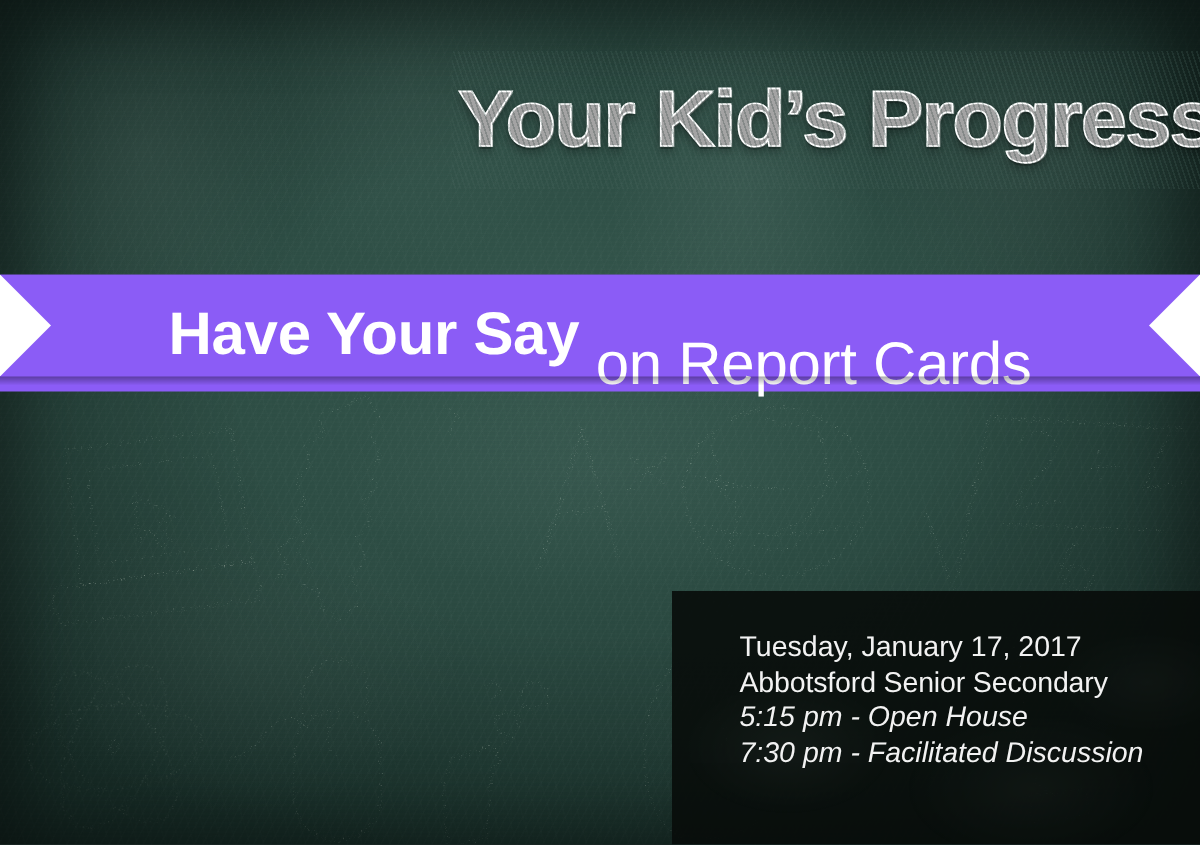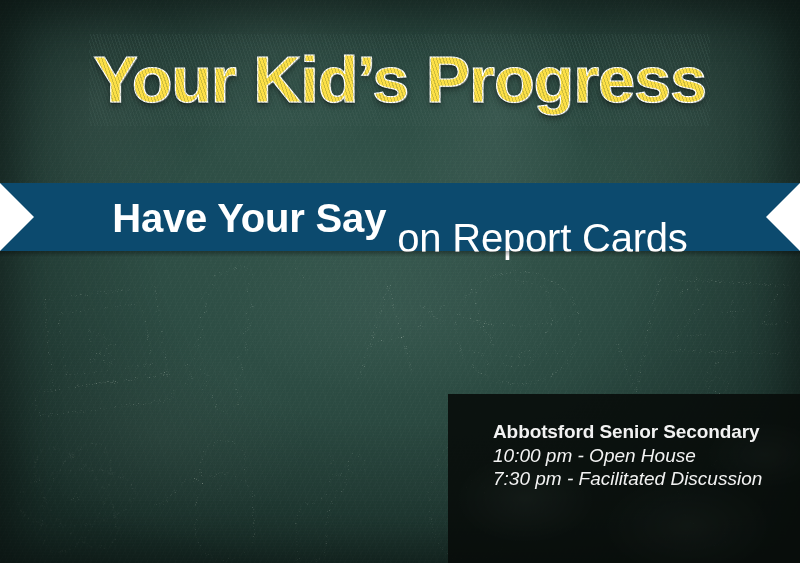--- a/index.html
+++ b/index.html
@@ -70,27 +70,27 @@
   }
   .ch-thin{stroke-width:2.1;}
   .ch-med{stroke-width:2.8;}
   .ch-fat{stroke-width:3.6;}
   .ch-fill{fill:#d8e2d4;stroke:none;opacity:.55;filter:url(#chalkrough);}
 
   
   .headline{
     position:absolute;
     left:0;right:0;top:40px;
-    text-align:center;
+    text-align:right;
     font-family:"Liberation Sans",sans-serif;
     font-weight:bold;
-    font-size:64px;
+    font-size:53px;
     line-height:80px;
     letter-spacing:-1px;
-    color:#fde047;
+    color:#a3a3a3;
     white-space:nowrap;
     text-shadow:
       0 2px 0 rgba(0,0,0,.22),
       0 3px 7px rgba(0,0,0,.42),
       1px 1px 0 rgba(255,255,255,.55);
     -webkit-text-stroke:1.1px #ffffff;
   }
   .headline .hl-inner{
     display:inline-block;
     position:relative;
@@ -104,22 +104,22 @@
     mix-blend-mode:multiply;
     opacity:.30;
     background:repeating-linear-gradient(72deg,
       rgba(120,150,140,.0) 0px, rgba(120,150,140,.0) 2px,
       rgba(70,100,92,.85) 2px, rgba(70,100,92,.85) 3px);
   }
 
   
   .ribbon{
     position:absolute;
-    left:0;right:0;top:183px;height:68px;
-    background:#0c4a6e;
+    left:0;right:0;top:183px;height:78px;
+    background:#8b5cf6;
   }
   .ribbon-notch-l,.ribbon-notch-r{
     position:absolute;top:0;height:68px;width:34px;
   }
   .ribbon-notch-l{
     left:0;
     background:#ffffff;
     clip-path:polygon(0 0, 34px 34px, 0 68px);
   }
   .ribbon-notch-r{
@@ -164,21 +164,21 @@
   }
   .infobox-lines{
     position:absolute;
     left:45px;top:26px;right:10px;
     color:#f2f2f2;
     font-size:19px;
     line-height:23.5px;
   }
   .il{display:block;white-space:nowrap;}
   .il-reg{font-weight:normal;font-style:normal;}
-  .il-bold{font-weight:bold;font-style:normal;letter-spacing:-.1px;}
+  .il-bold{font-weight:normal;font-style:normal;letter-spacing:-.1px;}
   .il-ital{font-weight:normal;font-style:italic;}
 </style>
 </head>
 <body>
 
 <div id="poster">
 
   <div class="board-base"></div>
   <div class="board-smudge"></div>
   <div class="board-streaks"></div>
@@ -295,19 +295,20 @@
       <span class="rb-light">on Report Cards</span>
     </div>
     <div class="ribbon-notch-l"></div>
     <div class="ribbon-notch-r"></div>
   </div>
   <div class="ribbon-shadow-bot"></div>
 
   <div class="infobox">
     <div class="infobox-texture"></div>
     <div class="infobox-lines">
+      <span class="il il-reg">Tuesday, January 17, 2017</span>
       <span class="il il-bold">Abbotsford Senior Secondary</span>
-      <span class="il il-ital">10:00 pm - Open House</span>
+      <span class="il il-ital">5:15 pm - Open House</span>
       <span class="il il-ital">7:30 pm - Facilitated Discussion</span>
     </div>
   </div>
 
 </div>
 
 </body></html>

